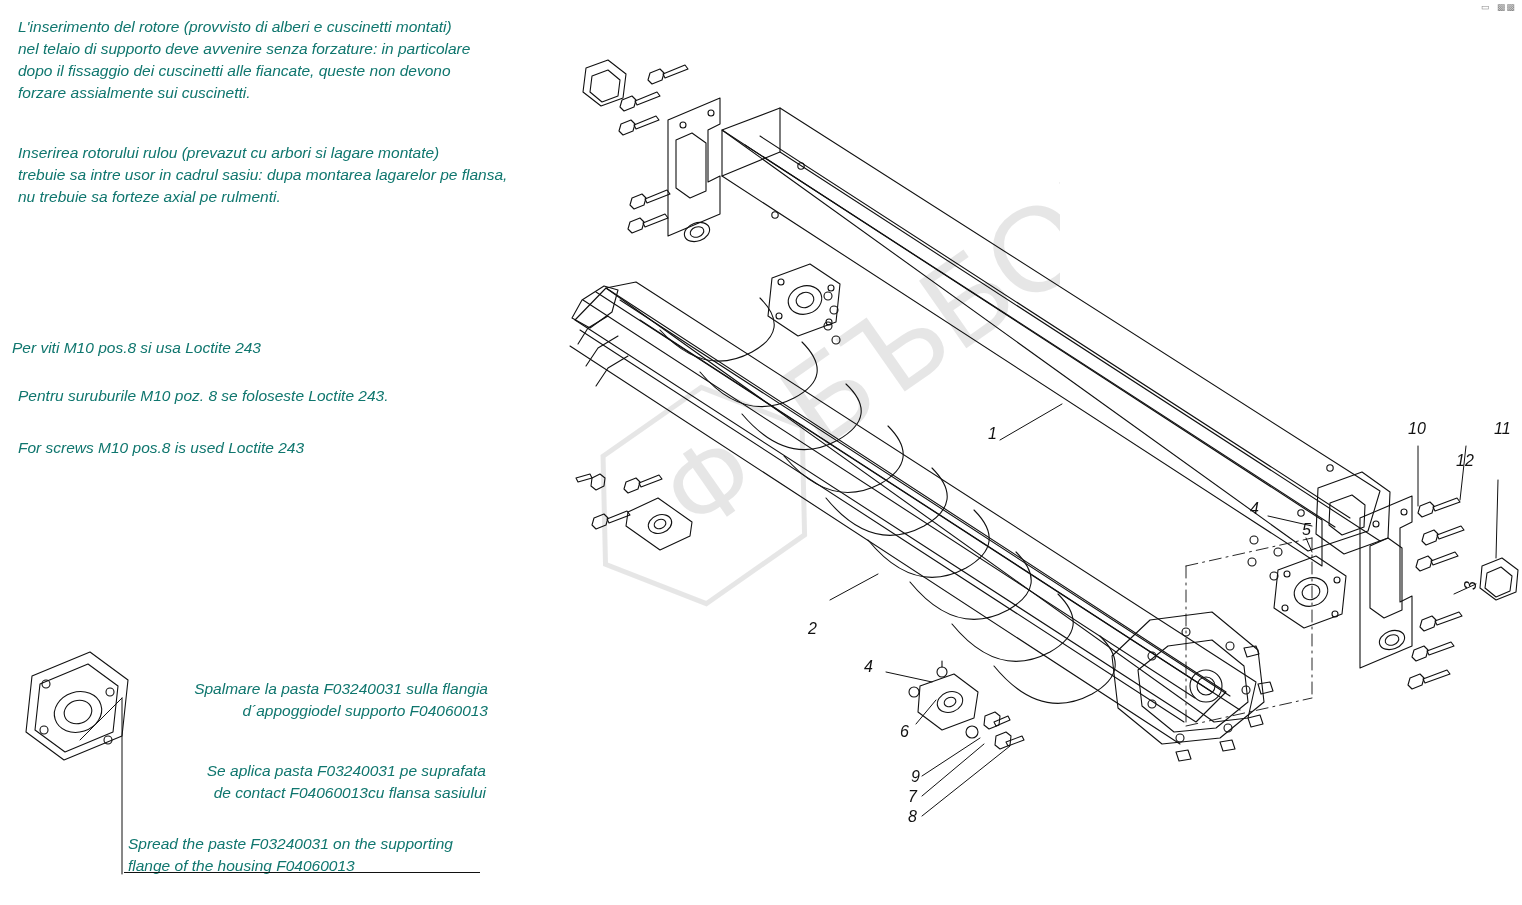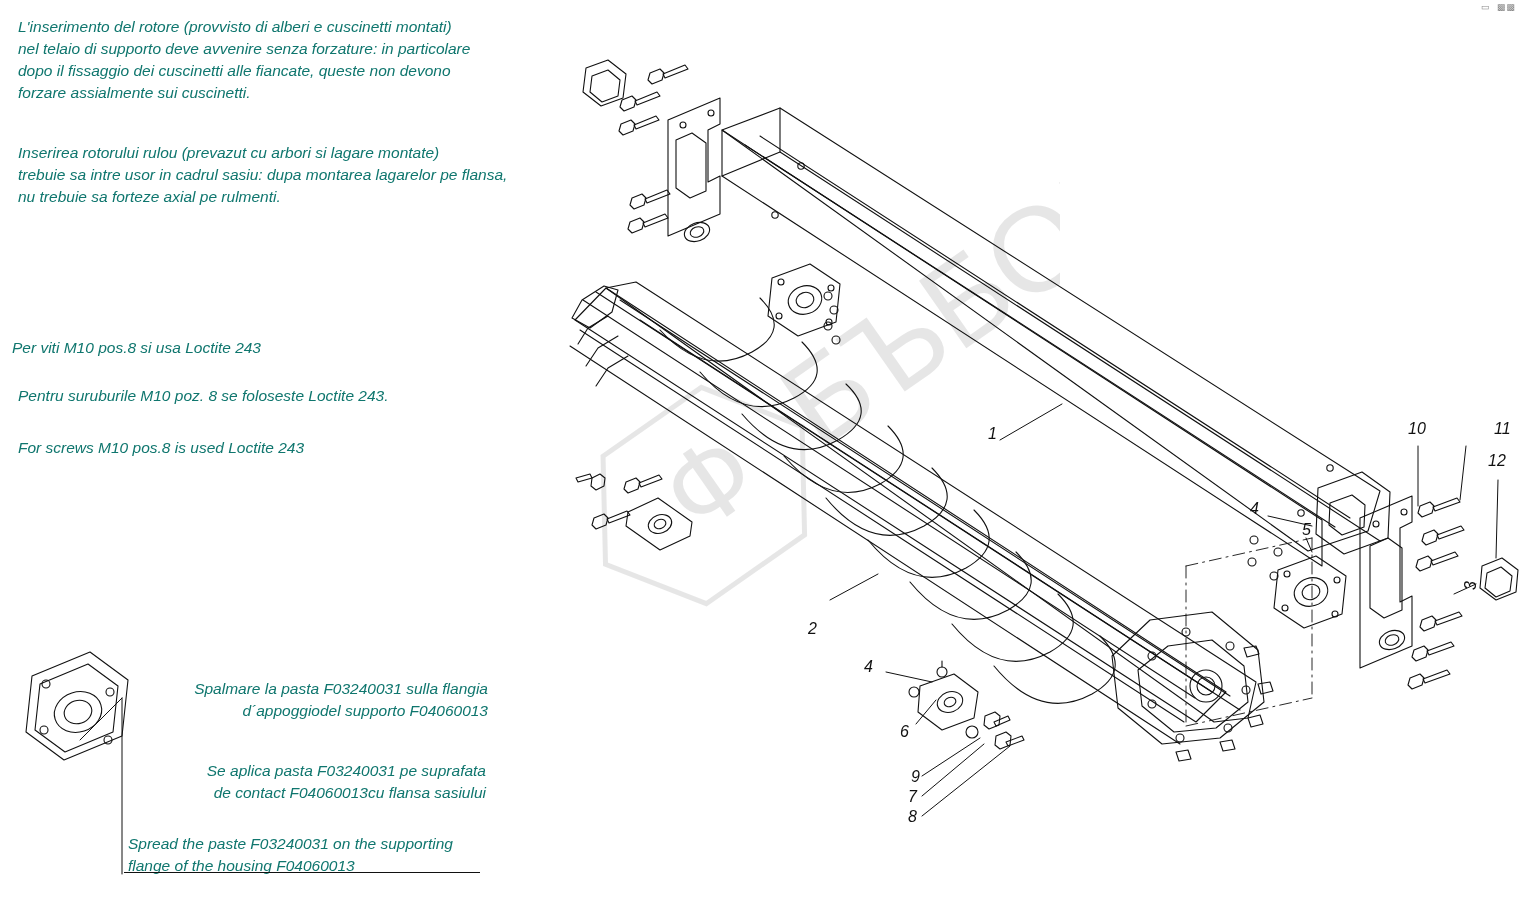--- a/index.html
+++ b/index.html
@@ -322,20 +322,20 @@
   <div class="num rot" style="left:1462px;top:590px;">3</div>
   <div class="num" style="left:1250px;top:500px;">4</div>
   <div class="num" style="left:864px;top:658px;">4</div>
   <div class="num" style="left:1302px;top:521px;">5</div>
   <div class="num" style="left:900px;top:723px;">6</div>
   <div class="num" style="left:908px;top:788px;">7</div>
   <div class="num" style="left:908px;top:808px;">8</div>
   <div class="num" style="left:911px;top:768px;">9</div>
   <div class="num" style="left:1408px;top:420px;text-align:center;">10</div>
   <div class="num" style="left:1455px;top:420px;margin-left:39px;">11</div>
-  <div class="num" style="left:1456px;top:452px;margin-left:32px;">12</div>
+  <div class="num" style="left:1456px;top:452px;">12</div>
 
   <div class="tr-icons">
     <span>▭</span>
     <span>▩▩</span>
   </div>
 
 </div>
 
 </body></html>

